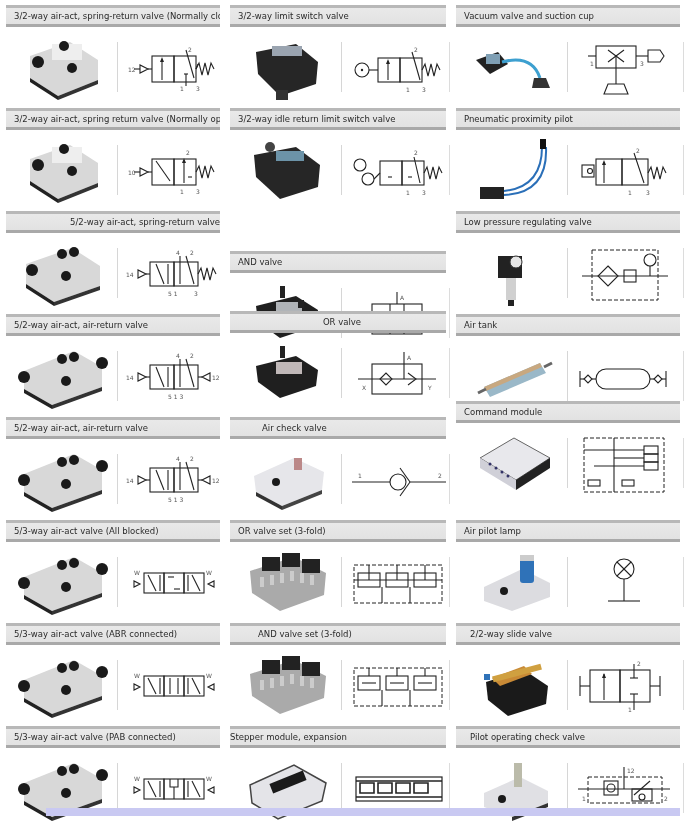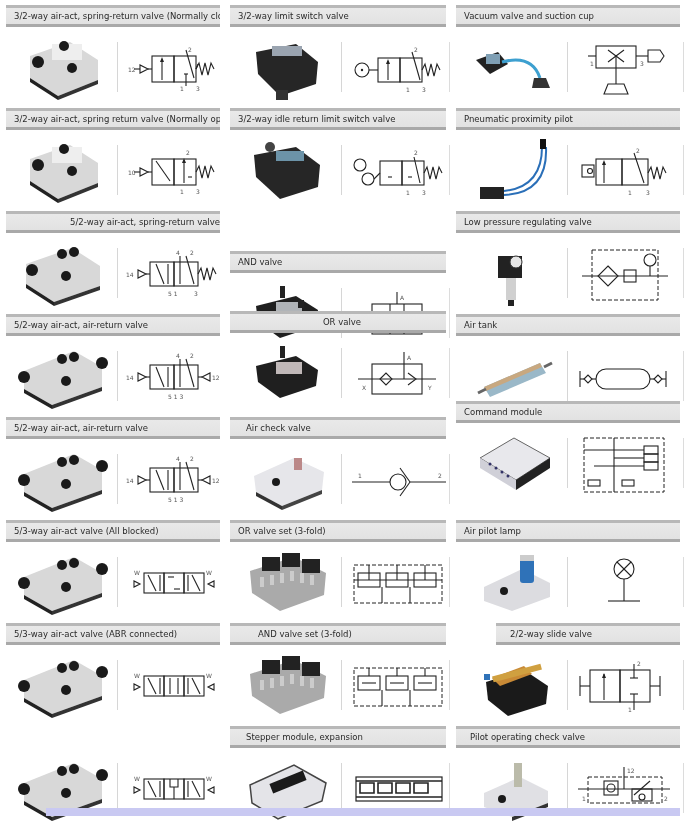--- a/index.html
+++ b/index.html
@@ -270,20 +270,21 @@
               <line class="ln" x1="68" y1="24" x2="76" y2="40"></line>
               <polygon class="ln" points="10,30 10,36 16,33"></polygon>
               <polygon class="ln" points="90,30 90,36 84,33"></polygon>
               <text class="lbl" x="10" y="24">W</text>
               <text class="lbl" x="82" y="24">W</text>
             </svg>
           </div>
       </div>
     </div>
     <div class="cell" style="top:721px;">
+      <div class="hdr">5/3-way air-act valve (PAB connected)</div>
       <div class="body">
         <div class="photo">
             <svg width="96" height="68">
               <polygon points="12,28 62,8 90,24 90,44 40,62 12,46" fill="#d8d8d8"></polygon>
               <polygon points="12,46 40,62 40,66 12,50" fill="#222"></polygon>
               <polygon points="40,62 90,44 90,48 40,66" fill="#333"></polygon>
               <circle cx="12" cy="34" r="6" fill="#1a1a1a"></circle>
               <circle cx="90" cy="20" r="6" fill="#1a1a1a"></circle>
               <circle cx="50" cy="16" r="5" fill="#1a1a1a"></circle>
               <circle cx="62" cy="14" r="5" fill="#1a1a1a"></circle>
@@ -426,21 +427,21 @@
               <polyline class="ln" points="60,31 68,37 60,43"></polyline>
               <text class="lbl" x="59" y="18">A</text>
               <text class="lbl" x="14" y="48">X</text>
               <text class="lbl" x="80" y="48">Y</text>
             </svg>
           </div>
         <div class="rsep"></div>
       </div>
     </div>
     <div class="cell" style="top:412px;">
-      <div class="hdr" style="padding-left:16px;">Air check valve</div>
+      <div class="hdr" style="padding-left:32px;">Air check valve</div>
       <div class="body">
         <div class="photo">
             <svg width="96" height="68">
               <polygon points="18,30 58,12 88,26 86,44 46,60 20,46" fill="#e6e6ea"></polygon>
               <polygon points="20,46 46,60 46,64 20,50" fill="#333"></polygon>
               <polygon points="46,60 86,44 86,48 46,64" fill="#444"></polygon>
               <circle cx="40" cy="36" r="4" fill="#1a1a1a"></circle>
               <rect x="58" y="12" width="8" height="12" fill="#b88"></rect>
             </svg>
           </div>
@@ -529,21 +530,21 @@
               <line class="ln" x1="42" y1="29" x2="56" y2="29"></line>
               <line class="ln" x1="70" y1="29" x2="84" y2="29"></line>
               <line class="ln" x1="34" y1="36" x2="34" y2="52"></line>
               <line class="ln" x1="62" y1="36" x2="62" y2="52"></line>
             </svg>
           </div>
         <div class="rsep"></div>
       </div>
     </div>
     <div class="cell" style="top:721px;">
-      <div class="hdr" style="padding-left:16px;">Stepper module, expansion</div>
+      <div class="hdr" style="padding-left:0;">Stepper module, expansion</div>
       <div class="body">
         <div class="photo">
             <svg width="96" height="68">
               <polygon points="14,30 58,10 90,28 86,46 42,64 16,48" fill="#e4e4e8" stroke="#444" stroke-width="1.5"></polygon>
               <rect x="34" y="22" width="36" height="10" fill="#1a1a1a" transform="rotate(-22 52 27)"></rect>
             </svg>
           </div>
         <div class="vsep"></div>
         <div class="sym">
             <svg width="100" height="64">
@@ -725,21 +726,21 @@
               <line class="ln" x1="43" y1="11" x2="57" y2="25"></line>
               <line class="ln" x1="57" y1="11" x2="43" y2="25"></line>
               <line class="ln" x1="50" y1="28" x2="50" y2="50"></line>
               <line class="ln" x1="34" y1="50" x2="66" y2="50"></line>
             </svg>
           </div>
         <div class="rsep"></div>
       </div>
     </div>
     <div class="cell" style="top:618px;">
-      <div class="hdr" style="padding-left:14px;margin-left:40px;">2/2-way slide valve</div>
+      <div class="hdr" style="padding-left:14px;">2/2-way slide valve</div>
       <div class="body">
         <div class="photo">
             <svg width="96" height="68">
               <polygon points="24,30 62,18 86,34 84,52 46,64 26,48" fill="#1a1a1a"></polygon>
               <polygon points="30,26 62,14 70,22 38,34" fill="#c98a36"></polygon>
               <rect x="30" y="18" width="50" height="6" fill="#d0a040" transform="rotate(-15 55 21)"></rect>
               <rect x="22" y="22" width="6" height="6" fill="#2f72b8"></rect>
             </svg>
           </div>
         <div class="vsep"></div>

